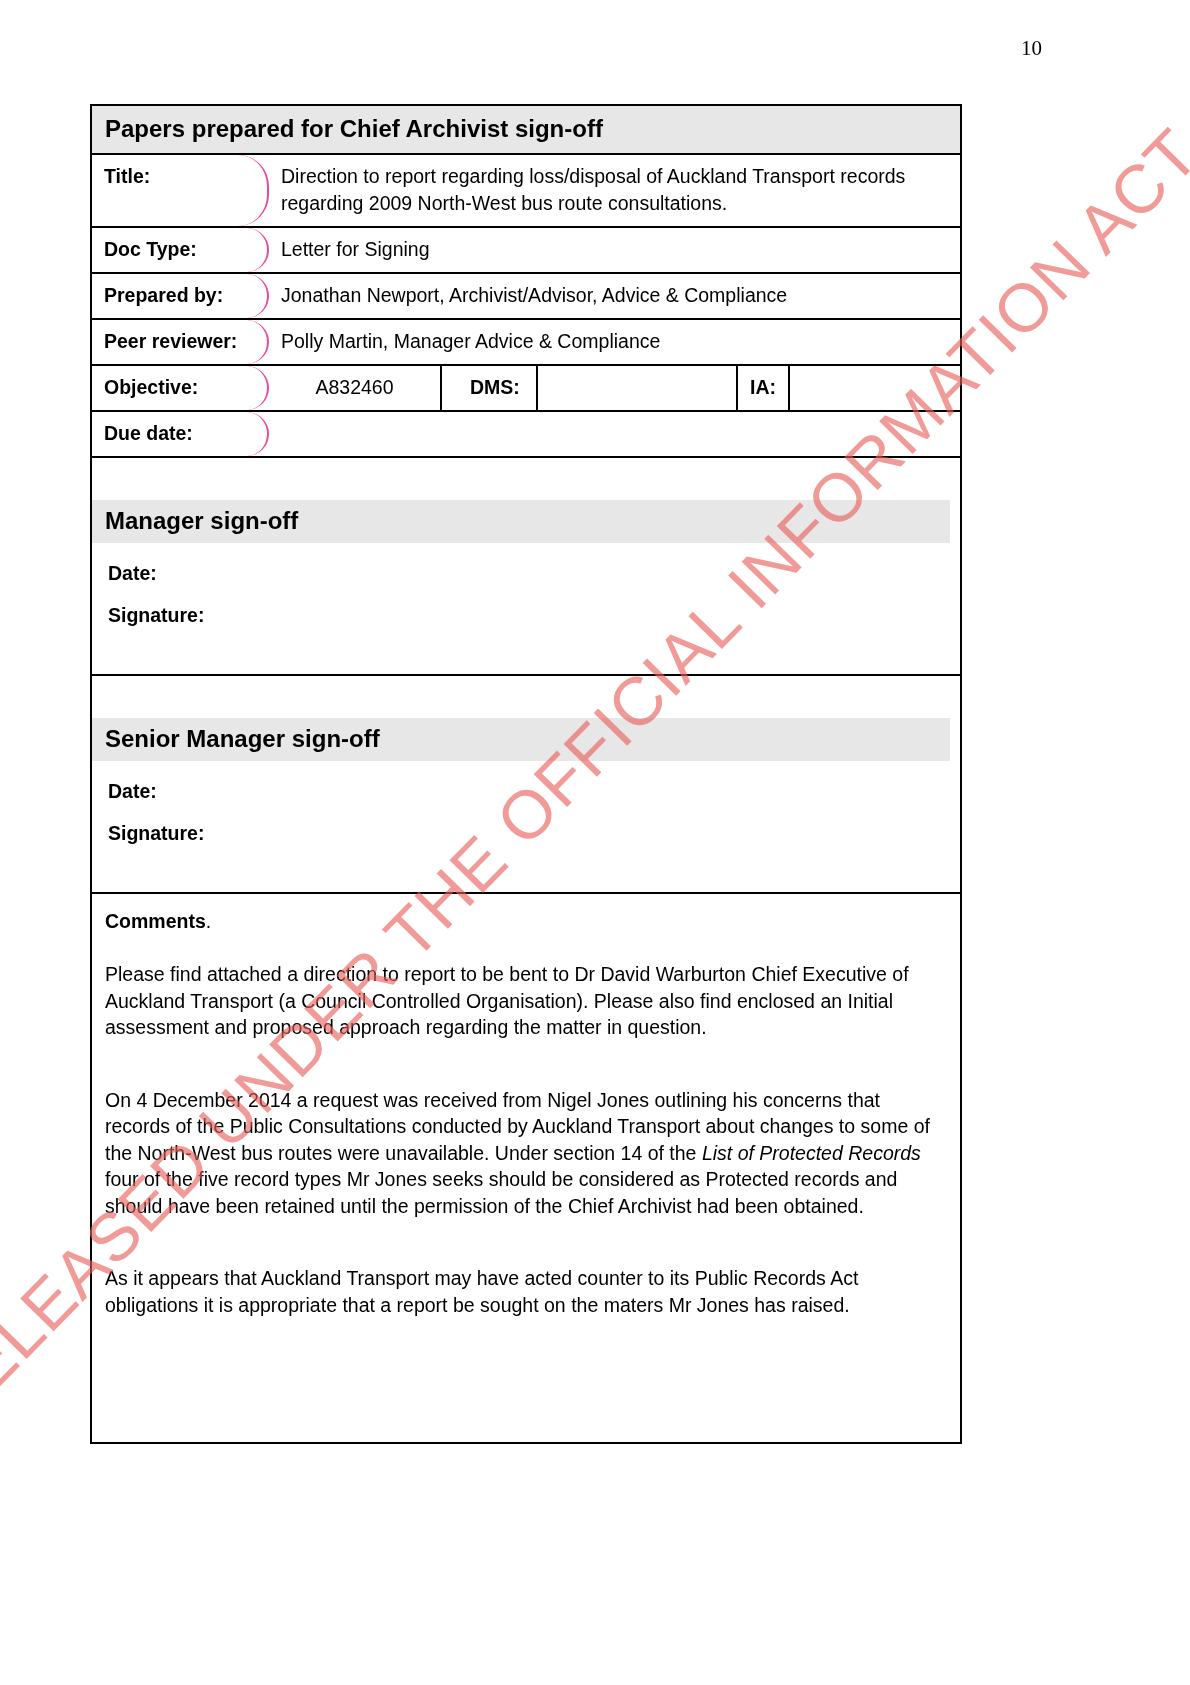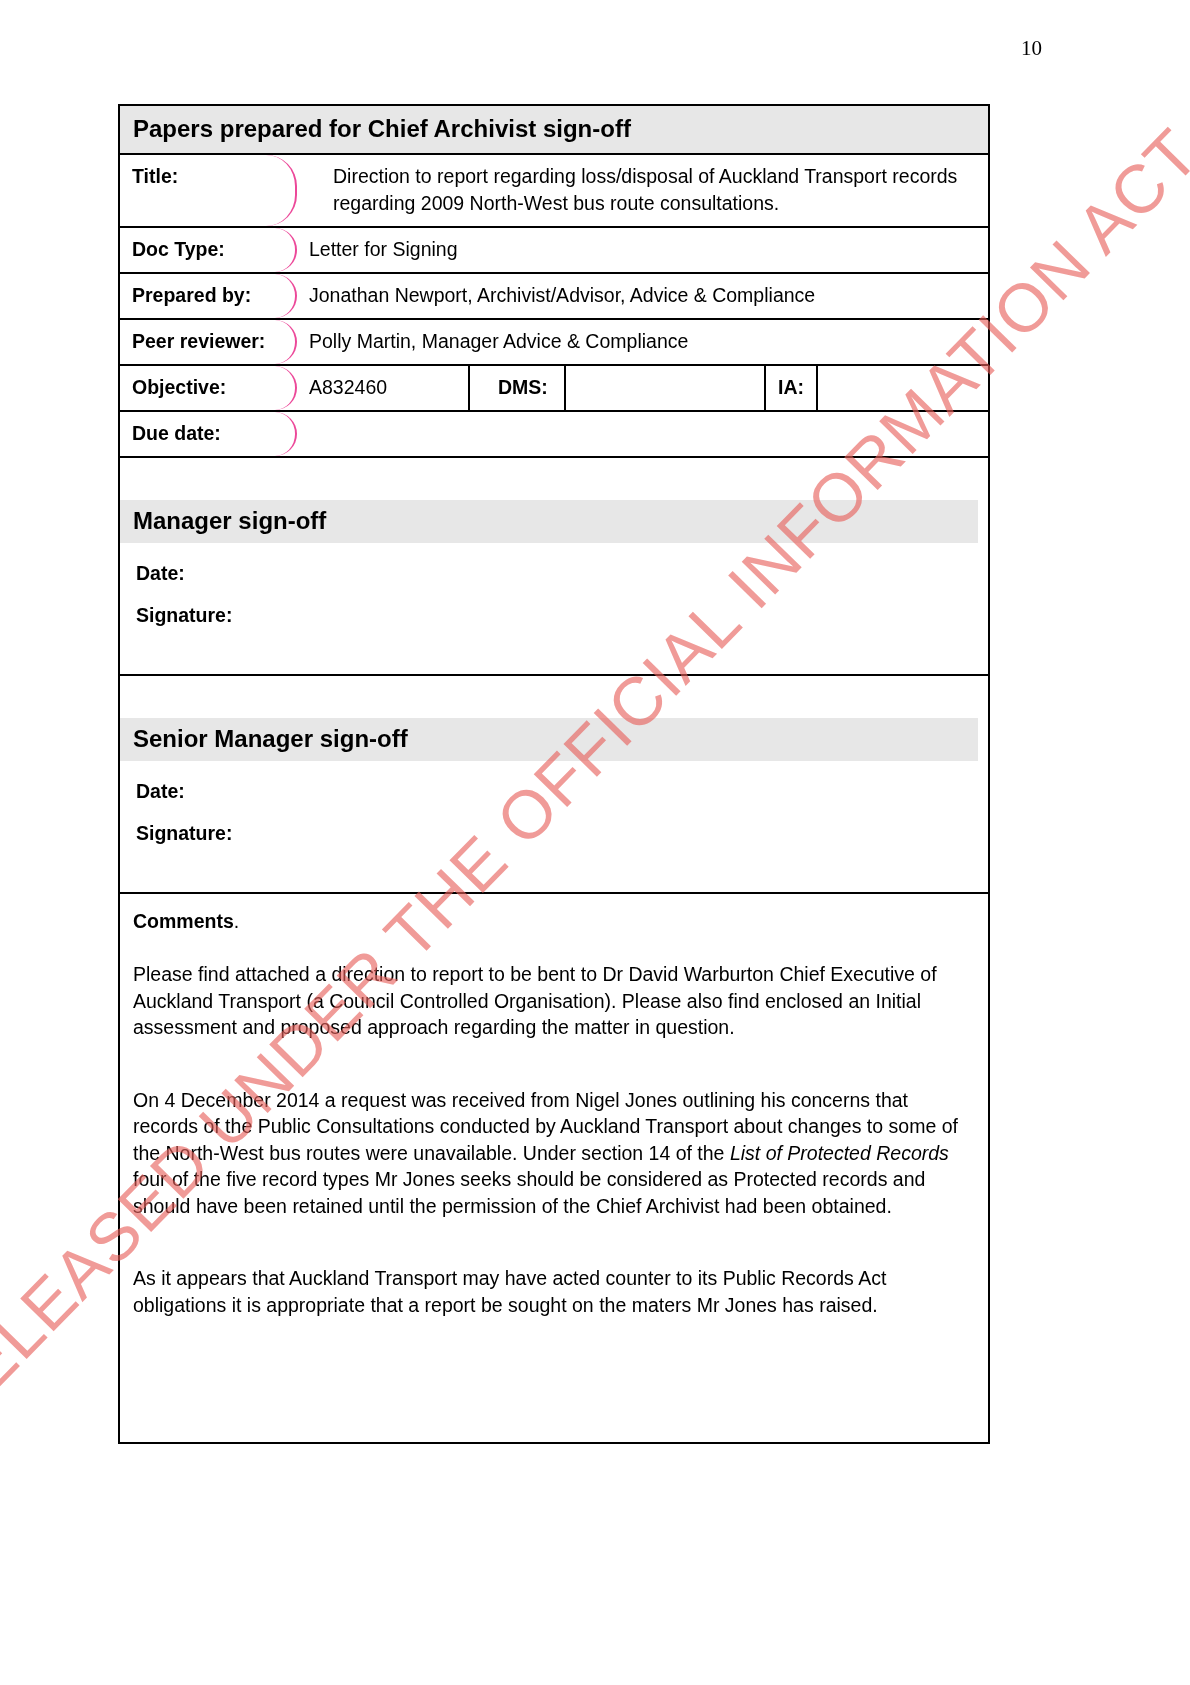--- a/index.html
+++ b/index.html
@@ -16,43 +16,43 @@
   .page-number {
     position: absolute;
     top: 36px;
     right: 148px;
     font-family: "Liberation Serif", serif;
     font-size: 21px;
   }
 
   .form {
     position: absolute;
-    left: 118px;
+    left: 90px;
     top: 104px;
     width: 872px;
     height: 1340px;
     border: 2px solid #000;
     background: transparent;
   }
 
   .row { display: flex; border-bottom: 2px solid #000; }
 
   .header-row {
     background: #e7e7e7;
     font-weight: bold;
     font-size: 24px;
     padding: 9px 13px 10px 13px;
   }
 
   .cell { font-size: 19.5px; line-height: 27px; padding: 8px 12px 9px 12px; }
   .label-cell { width: 177px; flex: 0 0 177px; font-weight: bold; border-right: 2px solid #ec4899; border-radius: 31px; }
   .value-cell { flex: 1 1 auto; }
-  .value-cell.wrap-tight { padding-right: 26px; margin-left: 24px; }
+  .value-cell.wrap-tight { padding-right: 26px; }
 
-  .obj-value { flex: 0 0 173px; border-right: 2px solid #000; }
+  .obj-value { flex: 0 0 173px; border-right: 2px solid #000; text-align: center; }
   .dms-label { flex: 0 0 80px; font-weight: bold; border-right: 2px solid #000; margin-left: 16px; }
   .dms-value { flex: 0 0 200px; border-right: 2px solid #000; }
   .ia-label  { flex: 0 0 50px; font-weight: bold; border-right: 2px solid #000; }
   .ia-value  { flex: 1 1 auto; }
 
   .section { border-bottom: 2px solid #000; height: 178px; overflow: hidden; margin-top: 40px; }
   .section-header {
     background: #e7e7e7;
     font-weight: bold;
     font-size: 24px;

